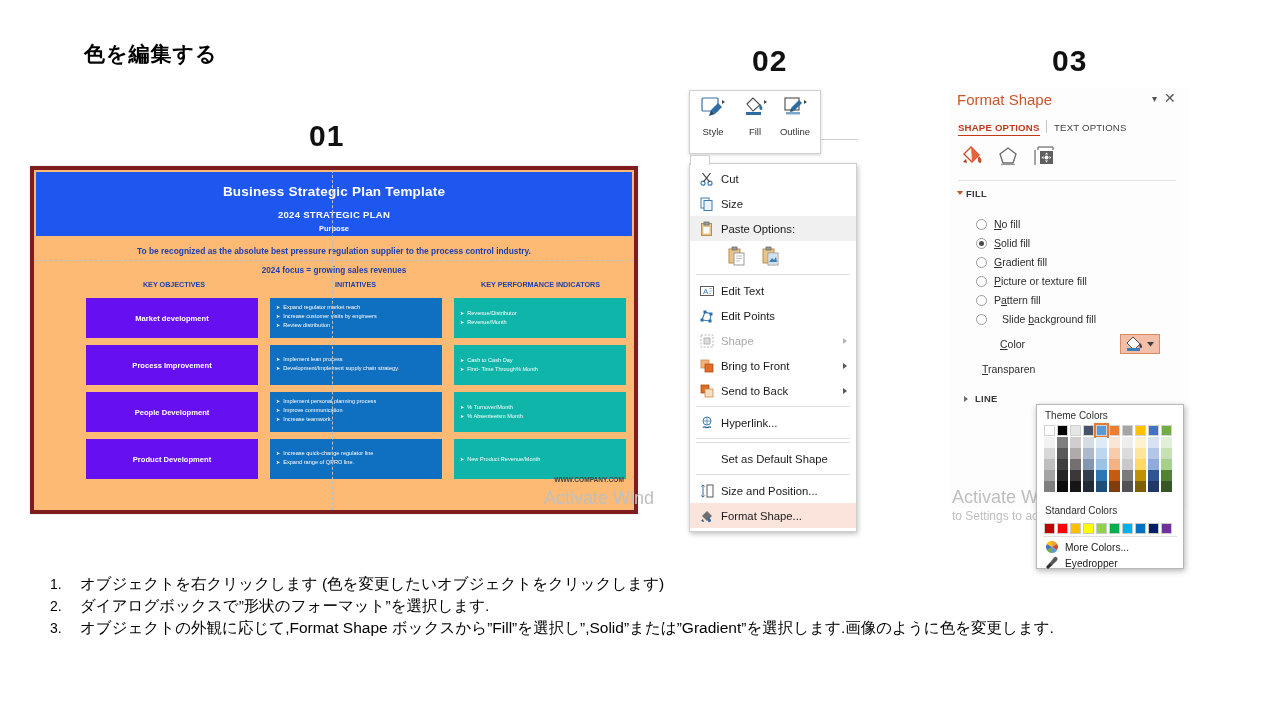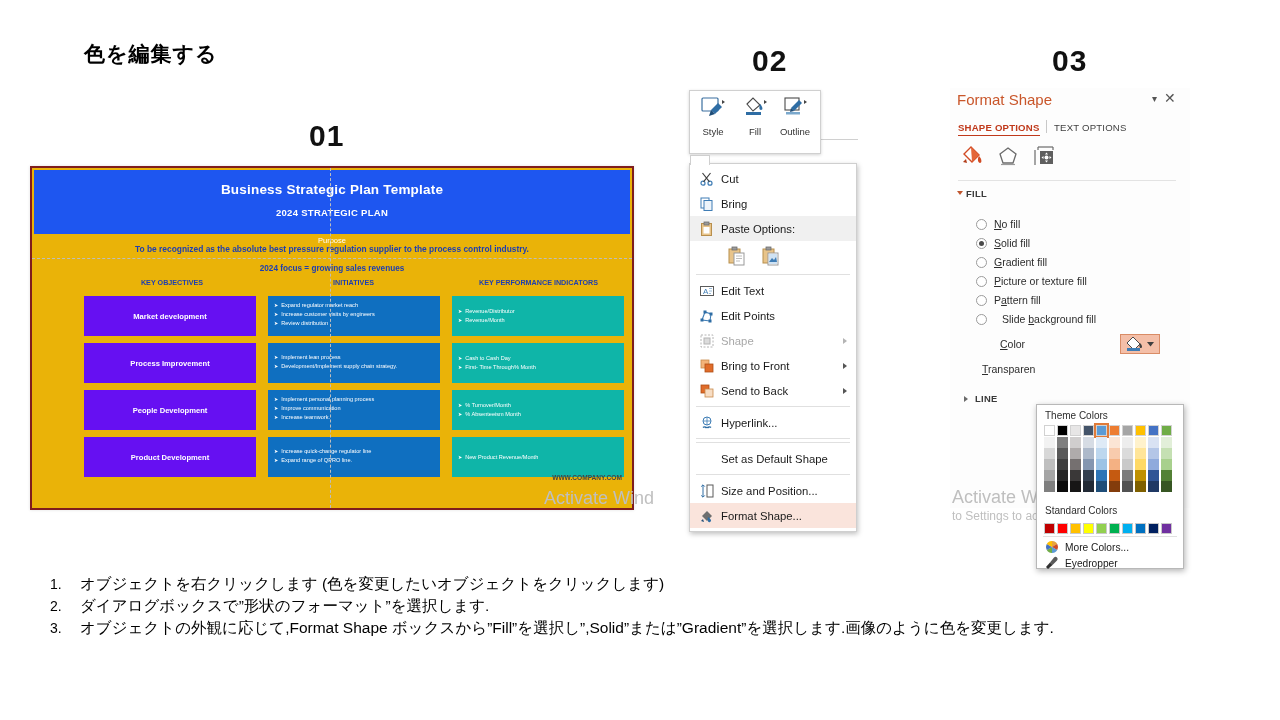--- a/index.html
+++ b/index.html
@@ -11,34 +11,34 @@
 
   
   #page-title{left:84px;top:40px;font-size:21px;font-weight:bold;letter-spacing:1px;}
   .step-num{font-size:30px;font-weight:bold;letter-spacing:1px;color:#111;}
   #step-01{left:309px;top:119px;}
   #step-02{left:752px;top:44px;}
   #step-03{left:1052px;top:44px;}
 
   
   #slide{
-    left:30px;top:166px;width:600px;height:340px;background:#eab308;
-    border:2px solid #7f1d1d;box-shadow:0 0 3px rgba(0,0,0,.12);
+    left:30px;top:166px;width:600px;height:340px;background:#fdba74;
+    border:4px solid #7f1d1d;box-shadow:0 0 3px rgba(0,0,0,.12);
     overflow:hidden;
   }
   #slide .guide-v{position:absolute;left:298px;top:0;bottom:0;border-left:1px dashed #bdbdbd;}
   #slide .guide-h{position:absolute;left:0;right:0;top:90px;border-top:1px dashed #bdbdbd;}
   .slide-head{
     position:absolute;left:2px;right:2px;top:2px;height:64px;background:#1e56f0;
     color:#fff;text-align:center;
   }
   .slide-head .t1{font-size:13.5px;font-weight:bold;letter-spacing:.2px;margin-top:12px;}
   .slide-head .t1 b{font-weight:bold;}
   .slide-head .t2{font-size:9.5px;font-weight:bold;margin-top:10px;letter-spacing:.3px;}
-  .slide-head .t3{font-size:7.5px;font-weight:normal;margin-top:18px;}
+  .slide-head .t3{font-size:7.5px;font-weight:bold;margin-top:4px;}
   .purpose{
     position:absolute;left:2px;right:2px;top:72px;height:18px;color:#1e3fb0;
     font-size:8.4px;font-weight:bold;text-align:center;line-height:18px;
   }
   .focus{
     position:absolute;left:2px;right:2px;top:92px;height:18px;color:#1e3fb0;
     font-size:8.2px;font-weight:bold;text-align:center;line-height:18px;
   }
   .col-heads{position:absolute;left:2px;right:2px;top:110px;height:18px;color:#1e3fb0;
     font-size:7.2px;font-weight:bold;}
@@ -288,21 +288,21 @@
     <span>Cut</span>
   </div>
 
   <div class="ctx-item">
     <span class="ico">
       <svg width="16" height="16" viewBox="0 0 16 16">
         <rect x="2" y="2" width="8" height="10" fill="#fff" stroke="#3f7db5" stroke-width="1"></rect>
         <rect x="5" y="4.5" width="8" height="10" fill="#eef4fa" stroke="#3f7db5" stroke-width="1"></rect>
       </svg>
     </span>
-    <span>Bring</span>
+    <span>Size</span>
   </div>
 
   <div class="ctx-item hl">
     <span class="ico">
       <svg width="16" height="16" viewBox="0 0 16 16">
         <rect x="2.5" y="2.5" width="10" height="12" fill="#e8c48a" stroke="#b88f4d" stroke-width="1"></rect>
         <rect x="5" y="1" width="5" height="3" fill="#9a9a9a" stroke="#6e6e6e" stroke-width=".8"></rect>
         <rect x="4.5" y="6" width="6" height="6.5" fill="#fff"></rect>
       </svg>
     </span>

